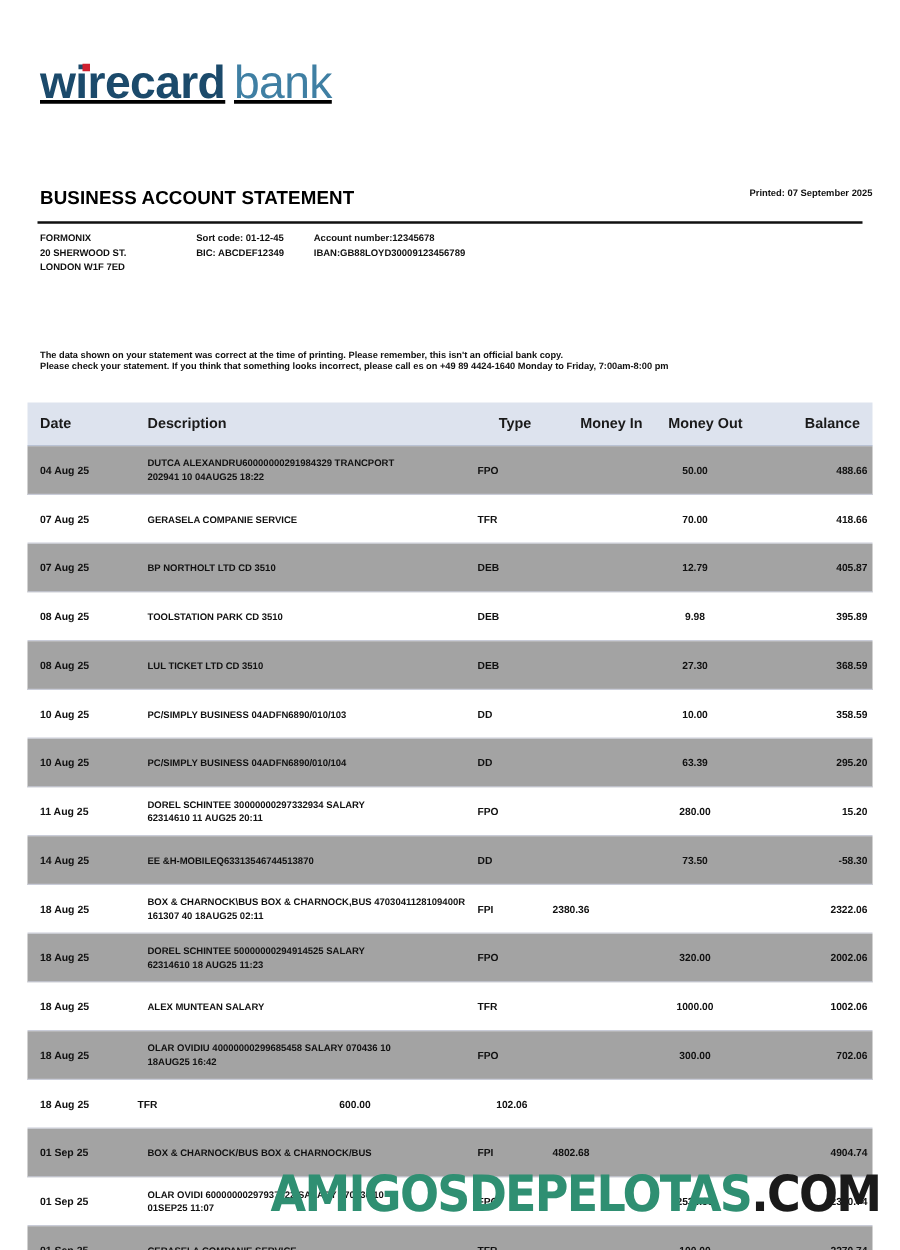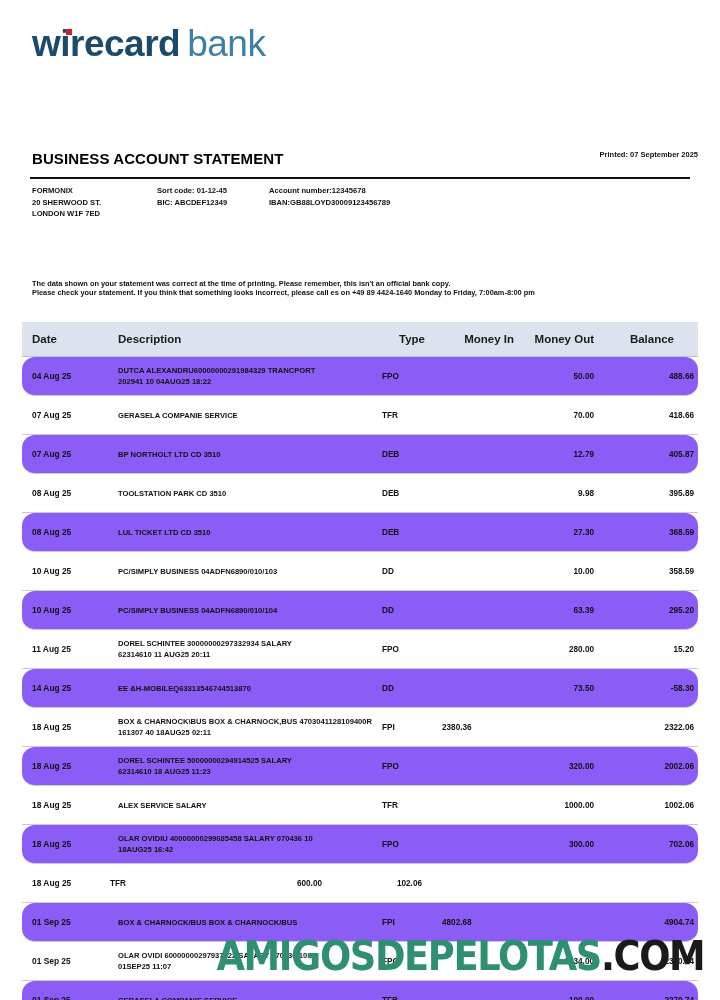--- a/index.html
+++ b/index.html
@@ -21,25 +21,26 @@
     left: 0; top: 0;
     width: 720px;
     height: 1000px;
     background: #fff;
   }
 
   
   .logo {
     position: absolute;
     left: 32px;
-    top: 22px;
+    top: 44px;
     font-size: 37px;
     line-height: 44px;
     letter-spacing: -0.5px;
     white-space: nowrap;
+    text-decoration: underline;
   }
   .logo-wirecard {
     font-weight: bold;
     color: #1b4a6b;
     position: relative;
   }
   .logo-bank {
     font-weight: normal;
     color: #3f7fa3;
     margin-left: 7px;
@@ -93,21 +94,21 @@
     position: absolute;
     left: 157px;
     top: 185px;
     font-size: 7.6px;
     font-weight: bold;
     line-height: 11.6px;
     color: #111;
     white-space: nowrap;
   }
   .acct-row span { display: inline-block; }
-  .acct-col1 { width: 112px; }
+  .acct-col1 { width: 94px; }
 
   .notice1 {
     position: absolute;
     left: 32px;
     top: 238px;
     font-size: 7.4px;
     font-weight: bold;
     color: #111;
     margin-top: 41px;
   }
@@ -139,35 +140,35 @@
     font-weight: bold;
     color: #1a1a1a;
   }
   .row {
     display: flex;
     align-items: center;
     min-height: 38px;
     border-bottom: 1px solid #c9ccd8;
     background: #ffffff;
   }
-  .row.alt { background: #8b5cf6; border-radius: 13px; }
+  .row.alt { background: #a3a3a3; }
 
   .c-date   { width: 88px;  padding-left: 10px; box-sizing: border-box; }
   .c-desc   { width: 272px; padding-left: 8px; box-sizing: border-box; }
   .c-type   { width: 60px;  text-align: left; box-sizing: border-box; }
   .c-in     { width: 76px;  text-align: left; box-sizing: border-box; padding-right: 4px;}
-  .c-out    { width: 84px;  text-align: right; box-sizing: border-box; padding-right: 8px;}
+  .c-out    { width: 84px;  text-align: center; box-sizing: border-box; padding-right: 8px;}
   .c-bal    { width: 96px;  text-align: right; box-sizing: border-box; padding-right: 4px;}
 
   .thead .c-date  { }
   .thead .c-desc  { padding-left: 8px; }
   .thead .c-type  { text-align: center; }
   .thead .c-in    { text-align: right; padding-right: 4px;}
   .thead .c-out   { text-align: right; padding-right: 8px;}
-  .thead .c-bal   { text-align: right; padding-right: 24px;}
+  .thead .c-bal   { text-align: right; padding-right: 10px;}
 
   .row .c-date {
     font-size: 8.4px;
     font-weight: bold;
     color: #111;
   }
   .row .c-desc {
     font-size: 7.6px;
     font-weight: bold;
     color: #111;
@@ -324,21 +325,21 @@
         <div class="row alt">
           <div class="c-date">18 Aug 25</div>
           <div class="c-desc"><span class="desc-l1">DOREL SCHINTEE 50000000294914525 SALARY</span><span class="desc-l2">62314610 18 AUG25 11:23</span></div>
           <div class="c-type">FPO</div>
           <div class="c-in"></div>
           <div class="c-out">320.00</div>
           <div class="c-bal">2002.06</div>
         </div>
         <div class="row">
           <div class="c-date">18 Aug 25</div>
-          <div class="c-desc"><span class="desc-l1">ALEX SERVICE SALARY</span></div>
+          <div class="c-desc"><span class="desc-l1">ALEX MUNTEAN SALARY</span></div>
           <div class="c-type">TFR</div>
           <div class="c-in"></div>
           <div class="c-out">1000.00</div>
           <div class="c-bal">1002.06</div>
         </div>
         <div class="row alt">
           <div class="c-date">18 Aug 25</div>
           <div class="c-desc"><span class="desc-l1">OLAR OVIDIU 40000000299685458 SALARY 070436 10</span><span class="desc-l2">18AUG25 16:42</span></div>
           <div class="c-type">FPO</div>
           <div class="c-in"></div>

